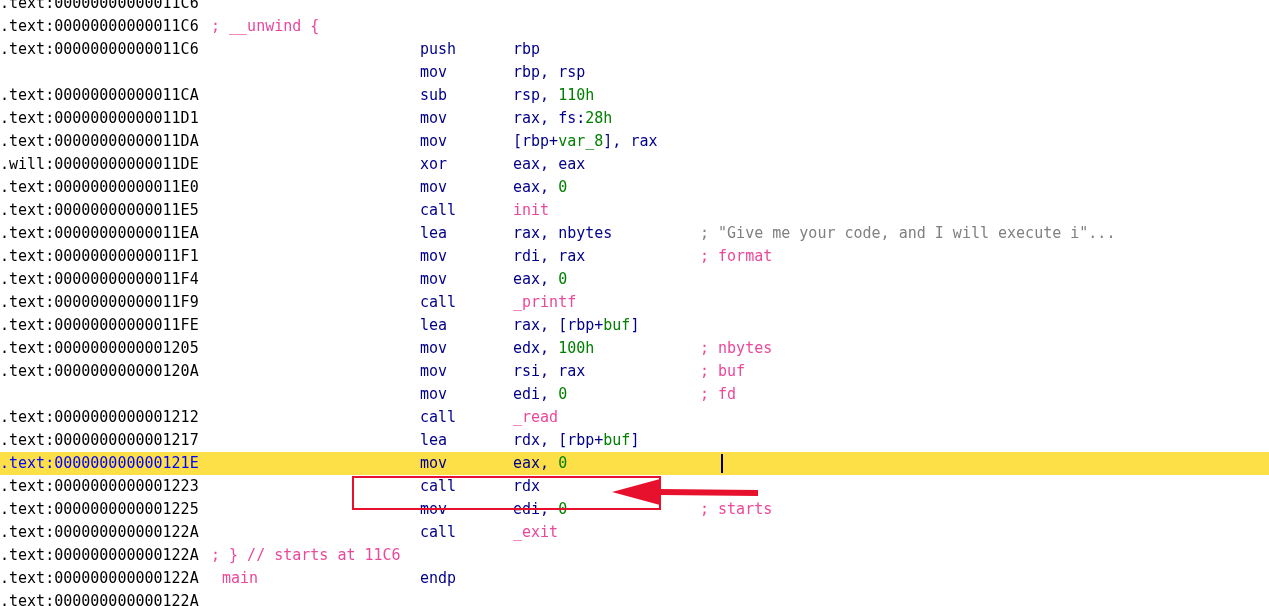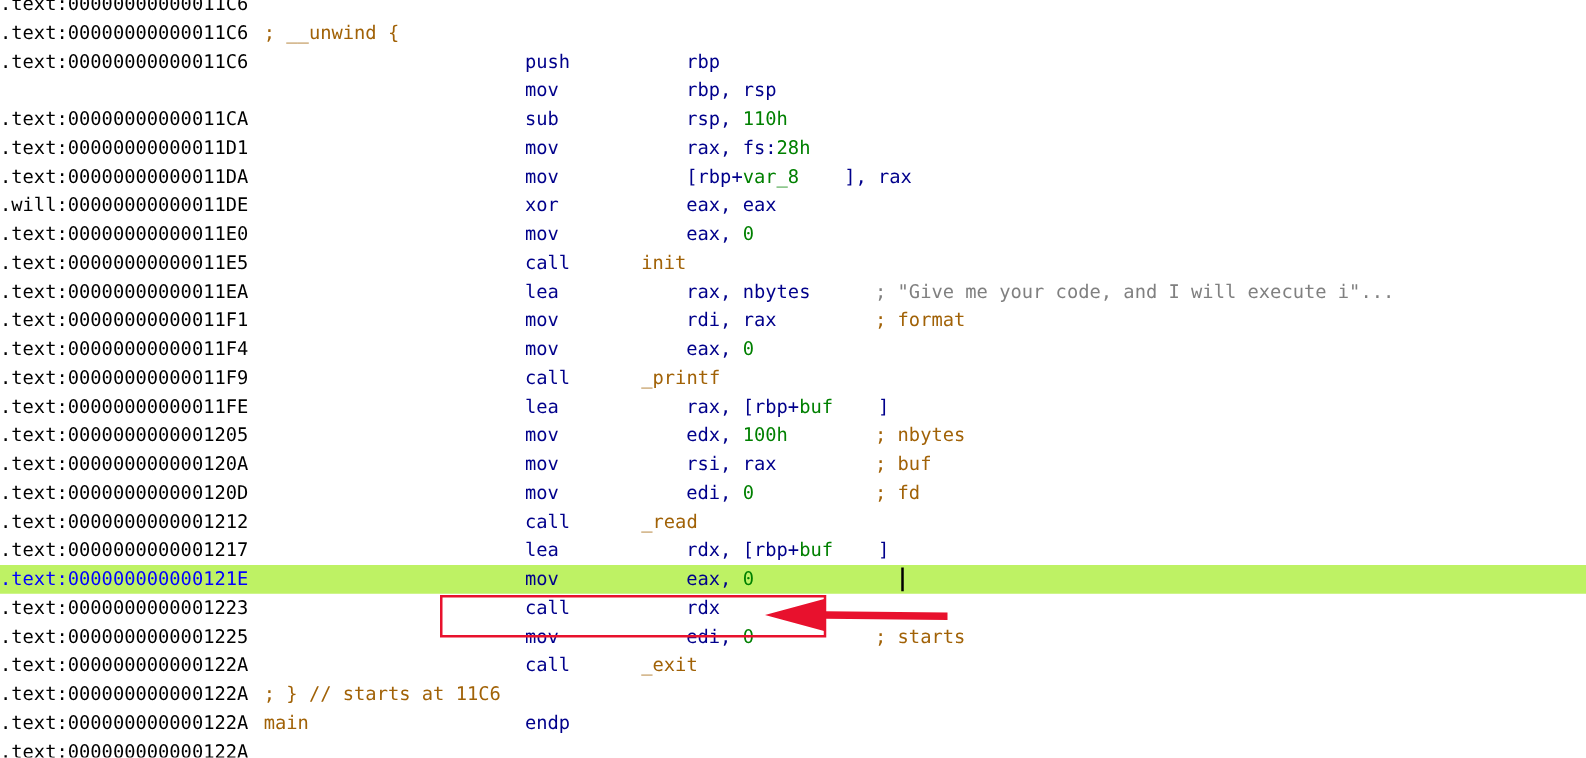--- a/index.html
+++ b/index.html
@@ -28,36 +28,36 @@
 
   .line {
     position: relative;
     height: 23px;
     line-height: 23px;
     white-space: pre;
     width: 1269px;
     box-sizing: border-box;
   }
   .line.highlight {
-    background: #bef264;
+    background: #fde047;
   }
 
   
   .addr {
     position: absolute;
     left: 0;
     top: 0;
     color: #000000;
   }
   .line.highlight .addr {
     color: #0000ff;
   }
   .lbl {
     position: absolute;
-    left: 211px;
+    left: 222px;
     top: 0;
   }
   .mnem {
     position: absolute;
     left: 420px;
     top: 0;
     color: #00008b;
   }
   .ops {
     position: absolute;
@@ -71,22 +71,22 @@
     top: 0;
   }
   
   .inline-cmt {
     position: absolute;
     left: 211px;
     top: 0;
   }
 
   
-  .c-blue   { color: #a16207; }
-  .c-navy   { color: #00008b; margin-left: 36px; }
+  .c-blue   { color: #ec4899; }
+  .c-navy   { color: #00008b; }
   .c-green  { color: #008000; text-align: center; }
   .c-gray   { color: #808080; }
 
   
   #caret {
     position: absolute;
     width: 2px;
     background: #000000;
   }
 
@@ -114,21 +114,21 @@
     <div class="line"><span class="addr">.will:00000000000011DE</span><span class="mnem">xor</span><span class="ops"><span class="c-navy">eax, eax</span></span></div>
     <div class="line"><span class="addr">.text:00000000000011E0</span><span class="mnem">mov</span><span class="ops"><span class="c-navy">eax, </span><span class="c-green">0</span></span></div>
     <div class="line"><span class="addr">.text:00000000000011E5</span><span class="mnem">call</span><span class="ops"><span class="c-blue">init</span></span></div>
     <div class="line"><span class="addr">.text:00000000000011EA</span><span class="mnem">lea</span><span class="ops"><span class="c-navy">rax, nbytes</span></span><span class="cmt c-gray">; "Give me your code, and I will execute i"...</span></div>
     <div class="line"><span class="addr">.text:00000000000011F1</span><span class="mnem">mov</span><span class="ops"><span class="c-navy">rdi, rax</span></span><span class="cmt c-blue">; format</span></div>
     <div class="line"><span class="addr">.text:00000000000011F4</span><span class="mnem">mov</span><span class="ops"><span class="c-navy">eax, </span><span class="c-green">0</span></span></div>
     <div class="line"><span class="addr">.text:00000000000011F9</span><span class="mnem">call</span><span class="ops"><span class="c-blue">_printf</span></span></div>
     <div class="line"><span class="addr">.text:00000000000011FE</span><span class="mnem">lea</span><span class="ops"><span class="c-navy">rax, [rbp+</span><span class="c-green">buf</span><span class="c-navy">]</span></span></div>
     <div class="line"><span class="addr">.text:0000000000001205</span><span class="mnem">mov</span><span class="ops"><span class="c-navy">edx, </span><span class="c-green">100h</span></span><span class="cmt c-blue">; nbytes</span></div>
     <div class="line"><span class="addr">.text:000000000000120A</span><span class="mnem">mov</span><span class="ops"><span class="c-navy">rsi, rax</span></span><span class="cmt c-blue">; buf</span></div>
-    <div class="line"><span class="addr">.text:000000000000120D</span><span class="mnem">mov</span><span class="ops"><span class="c-navy">edi, </span><span class="c-green">0</span></span><span class="cmt c-blue">; fd</span></div>
+    <div class="line"><span class="mnem">mov</span><span class="ops"><span class="c-navy">edi, </span><span class="c-green">0</span></span><span class="cmt c-blue">; fd</span></div>
     <div class="line"><span class="addr">.text:0000000000001212</span><span class="mnem">call</span><span class="ops"><span class="c-blue">_read</span></span></div>
     <div class="line"><span class="addr">.text:0000000000001217</span><span class="mnem">lea</span><span class="ops"><span class="c-navy">rdx, [rbp+</span><span class="c-green">buf</span><span class="c-navy">]</span></span></div>
     <div class="line highlight"><span class="addr">.text:000000000000121E</span><span class="mnem">mov</span><span class="ops"><span class="c-navy">eax, </span><span class="c-green">0</span></span></div>
     <div class="line"><span class="addr">.text:0000000000001223</span><span class="mnem">call</span><span class="ops"><span class="c-navy">rdx</span></span></div>
     <div class="line"><span class="addr">.text:0000000000001225</span><span class="mnem">mov</span><span class="ops"><span class="c-navy">edi, </span><span class="c-green">0</span></span><span class="cmt c-blue">; starts</span></div>
     <div class="line"><span class="addr">.text:000000000000122A</span><span class="mnem">call</span><span class="ops"><span class="c-blue">_exit</span></span></div>
     <div class="line"><span class="addr">.text:000000000000122A</span><span class="inline-cmt c-blue">; } // starts at 11C6</span></div>
     <div class="line"><span class="addr">.text:000000000000122A</span><span class="lbl c-blue">main</span><span class="mnem">endp</span></div>
     <div class="line"><span class="addr">.text:000000000000122A</span></div>
     <div id="caret" style="left: 721px; top: 462px; height: 19px;"></div>

